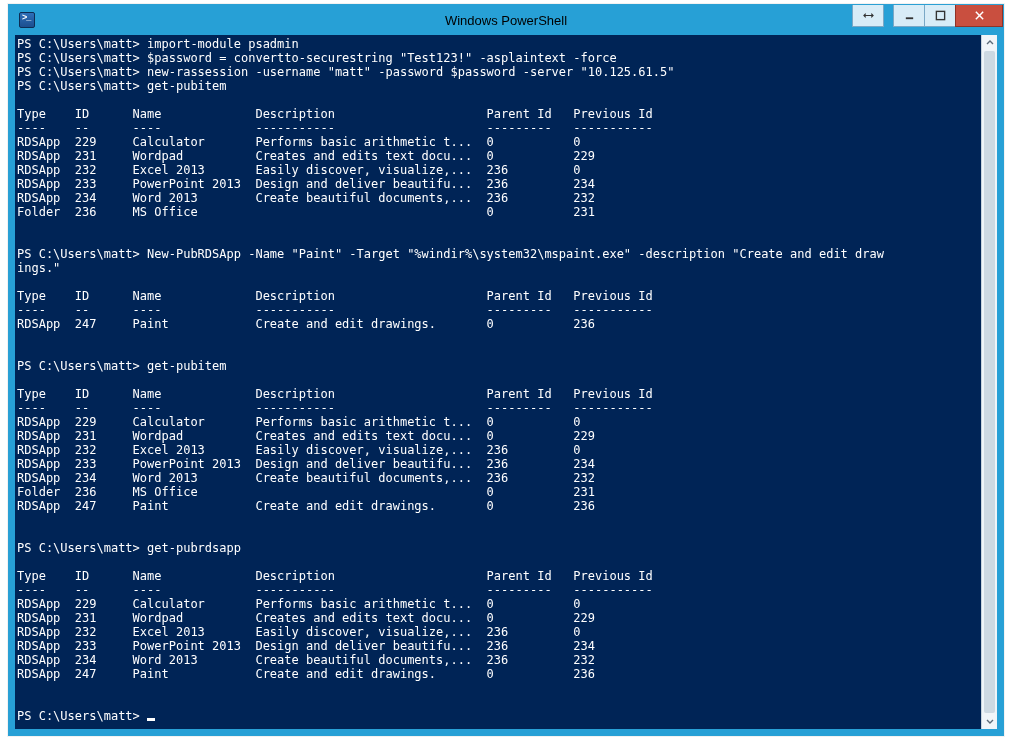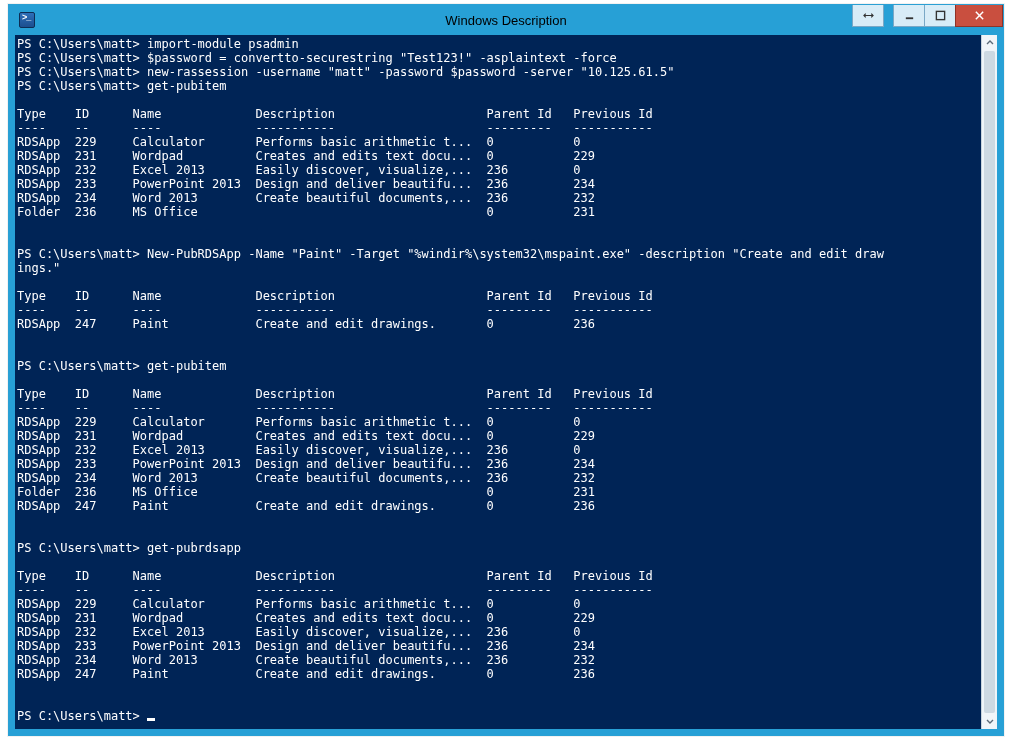--- a/index.html
+++ b/index.html
@@ -149,21 +149,21 @@
   }
 </style>
 </head>
 <body>
 
 <div class="window">
   <div class="titlebar">
     <div class="icon-slot">
       <div class="ps-icon"></div>
     </div>
-    <div class="title">Windows Description</div>
+    <div class="title">Windows PowerShell</div>
     <div class="win-controls">
       <div class="win-btn aux">
         <svg viewBox="0 0 12 12">
             <path d="M1 6h10M3 4l-2 2 2 2M9 4l2 2-2 2" stroke="#333" stroke-width="1.2" fill="none"></path>
           </svg>
       </div>
       <div class="win-btn">
         <svg viewBox="0 0 12 12">
             <rect x="2" y="8" width="8" height="2" fill="#333"></rect>
           </svg>

